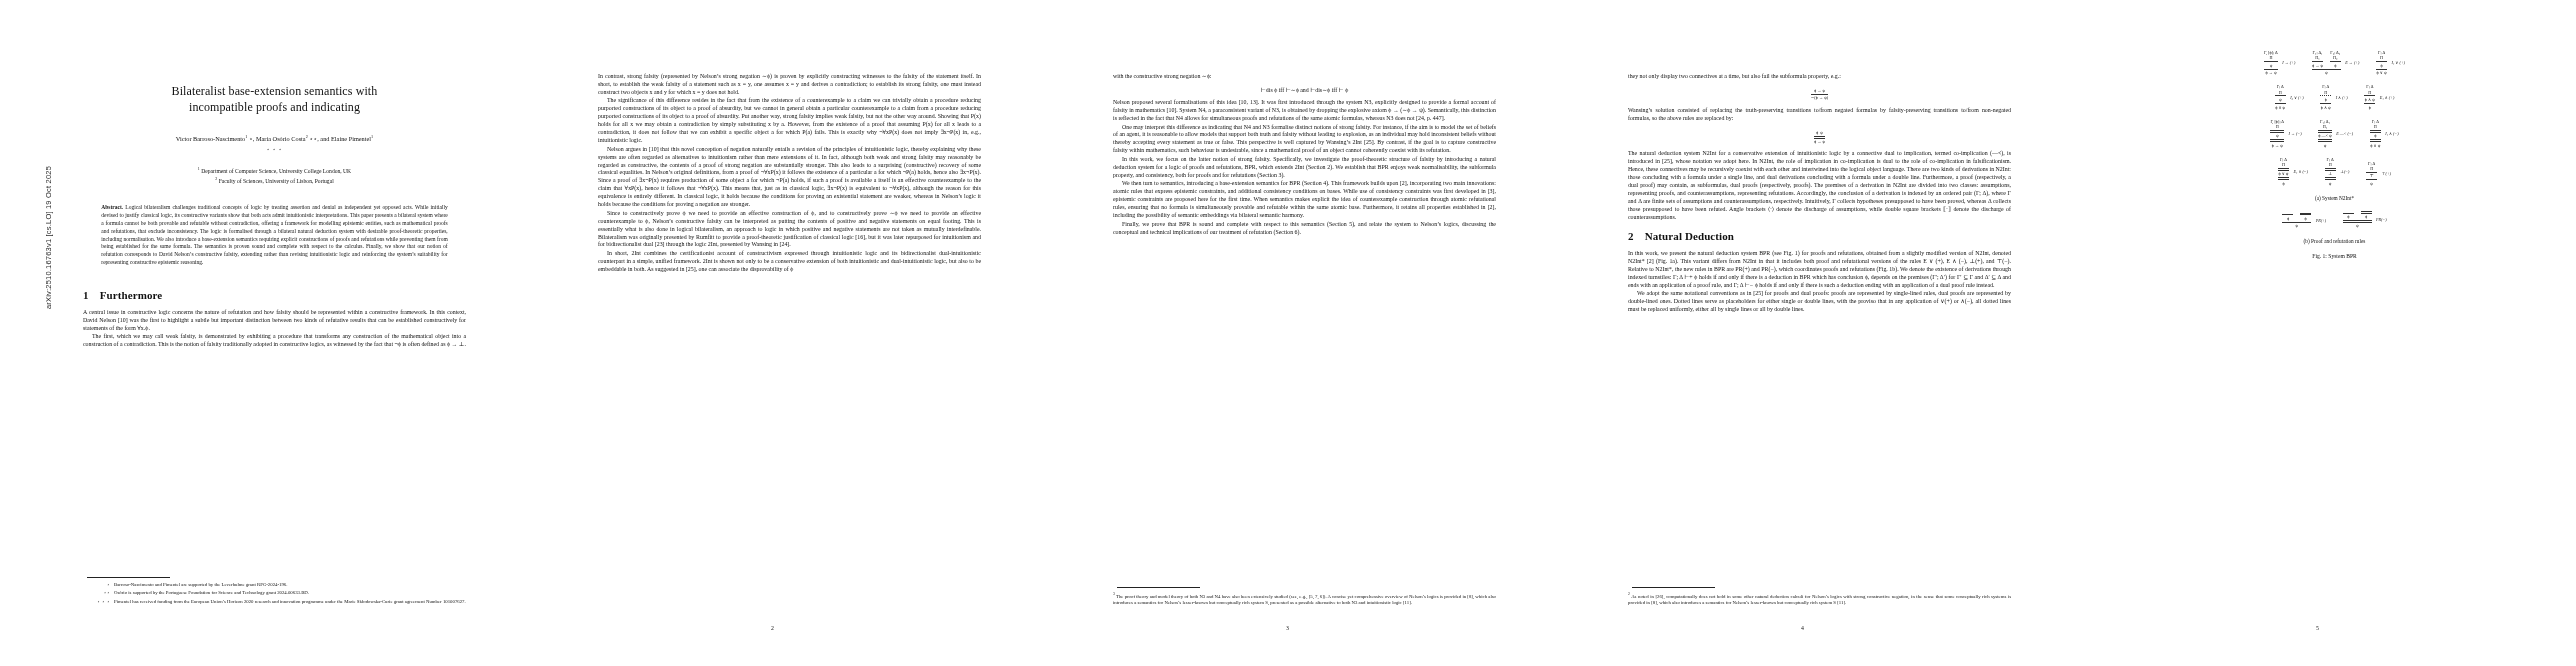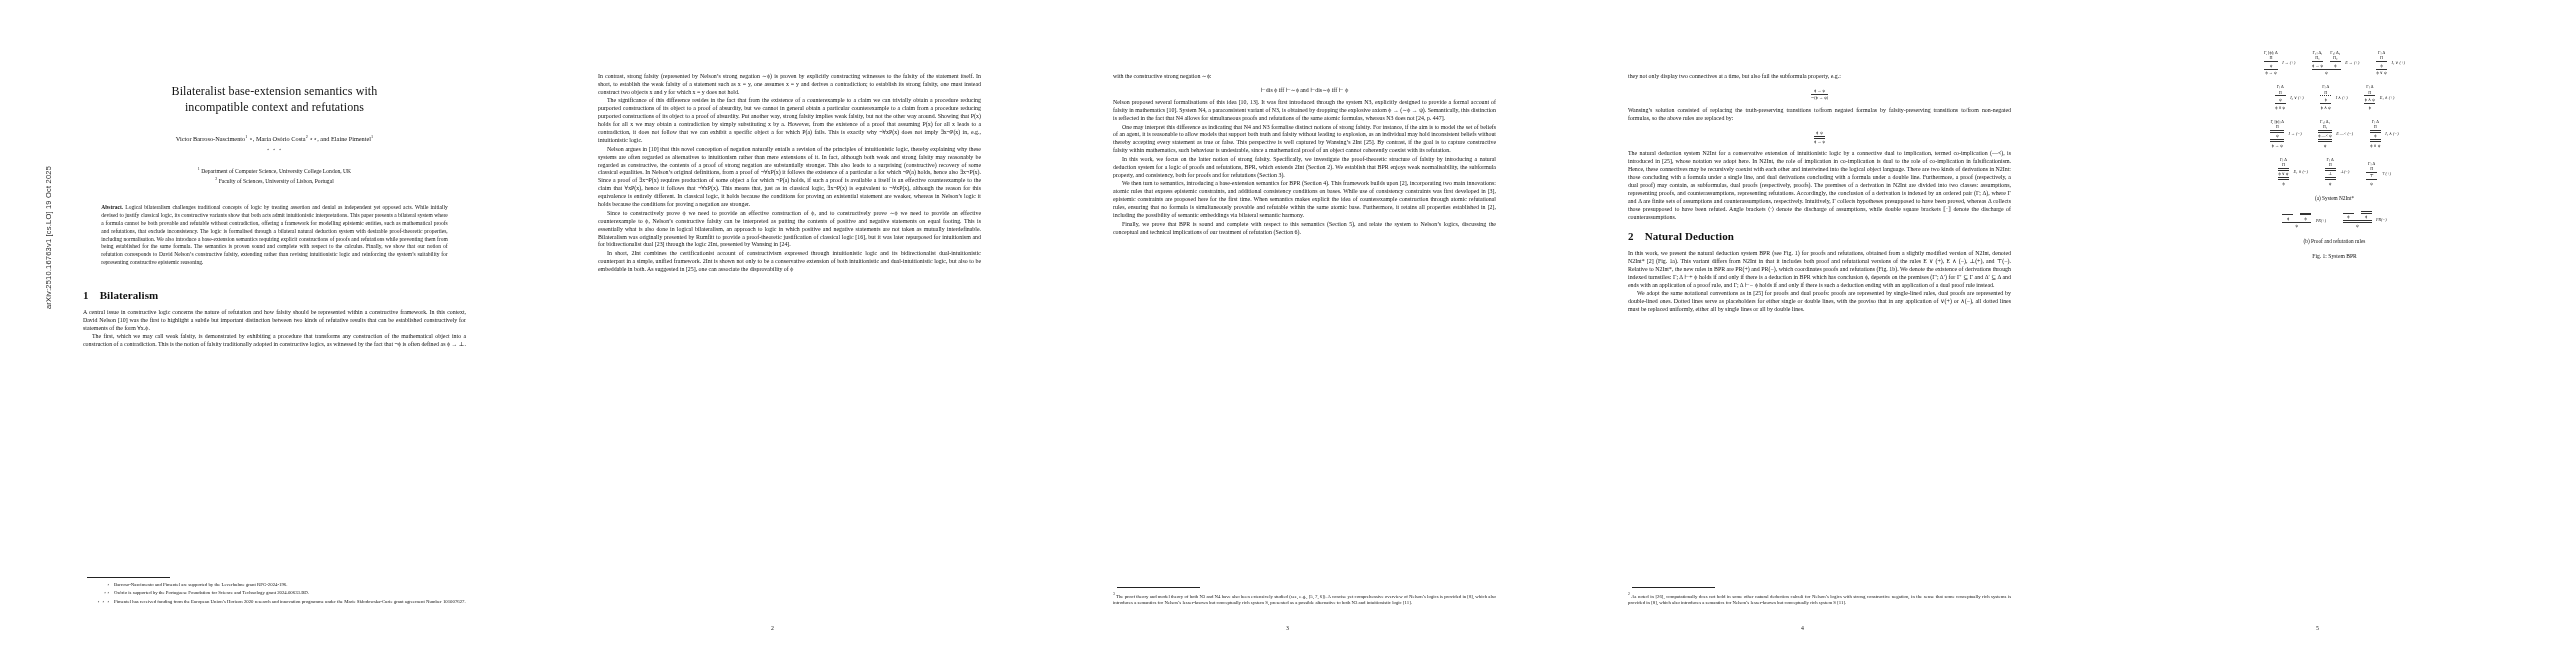--- a/index.html
+++ b/index.html
@@ -229,41 +229,41 @@
 <div class="viewer">
 
   <div class="page page-1">
 
     <div class="arxiv-stamp">arXiv:2510.16763v1  [cs.LO]  19 Oct 2025</div>
 
     <div class="page-body">
 
       <h1 class="paper-title">
         <span>Bilateralist base-extension semantics with</span><br>
-        <span>incompatible context and refutations</span>
+        <span>incompatible proofs and indicating</span>
       </h1>
 
       <div class="authors">
         <span>Victor Barroso-Nascimento</span><sup>1</sup><span> ⋆, Maria Osório Costa</span><sup>2</sup><span> ⋆⋆, and Elaine Pimentel</span><sup>1</sup>
       </div>
       <div class="author-stars">⋆ ⋆ ⋆</div>
 
       <div class="affiliations">
         <sup>1</sup>
         <span>Department of Computer Science, University College London, UK</span><br>
         <sup>2</sup>
         <span>Faculty of Sciences, University of Lisbon, Portugal</span>
       </div>
 
       <div class="abstract">
         <span class="lead">Abstract.</span><span> Logical bilateralism challenges traditional concepts of logic by treating assertion and denial as independent yet opposed acts. While initially devised to justify classical logic, its constructive variants show that both acts admit intuitionistic interpretations. This paper presents a bilateral system where a formula cannot be both provable and refutable without contradiction, offering a framework for modelling epistemic entities, such as mathematical proofs and refutations, that exclude inconsistency. The logic is formalised through a bilateral natural deduction system with desirable proof-theoretic properties, including normalisation. We also introduce a base-extension semantics requiring explicit constructions of proofs and refutations while preventing them from being established for the same formula. The semantics is proven sound and complete with respect to the calculus. Finally, we show that our notion of refutation corresponds to David Nelson’s constructive falsity, extending rather than revising intuitionistic logic and reinforcing the system’s suitability for representing constructive epistemic reasoning.</span>
       </div>
 
       <h2 class="section-head">
-        <span class="num">1</span><span>Bilateralism</span>
+        <span class="num">1</span><span>Furthermore</span>
       </h2>
 
       <p class="body first">A central issue in constructive logic concerns the nature of refutation and how falsity should be represented within a constructive framework. In this context, David Nelson [10] was the first to highlight a subtle but important distinction between two kinds of refutative results that can be established constructively for statements of the form ∀x.ϕ.</p>
       <p class="body">The first, which we may call weak falsity, is demonstrated by exhibiting a procedure that transforms any construction of the mathematical object into a construction of a contradiction. This is the notion of falsity traditionally adopted in constructive logics, as witnessed by the fact that ¬ϕ is often defined as ϕ → ⊥.</p>
     </div>
 
     <div class="page-foot-note">
       <div class="footnote-rule"></div>
       <div class="footnotes">
         <div class="fn">

